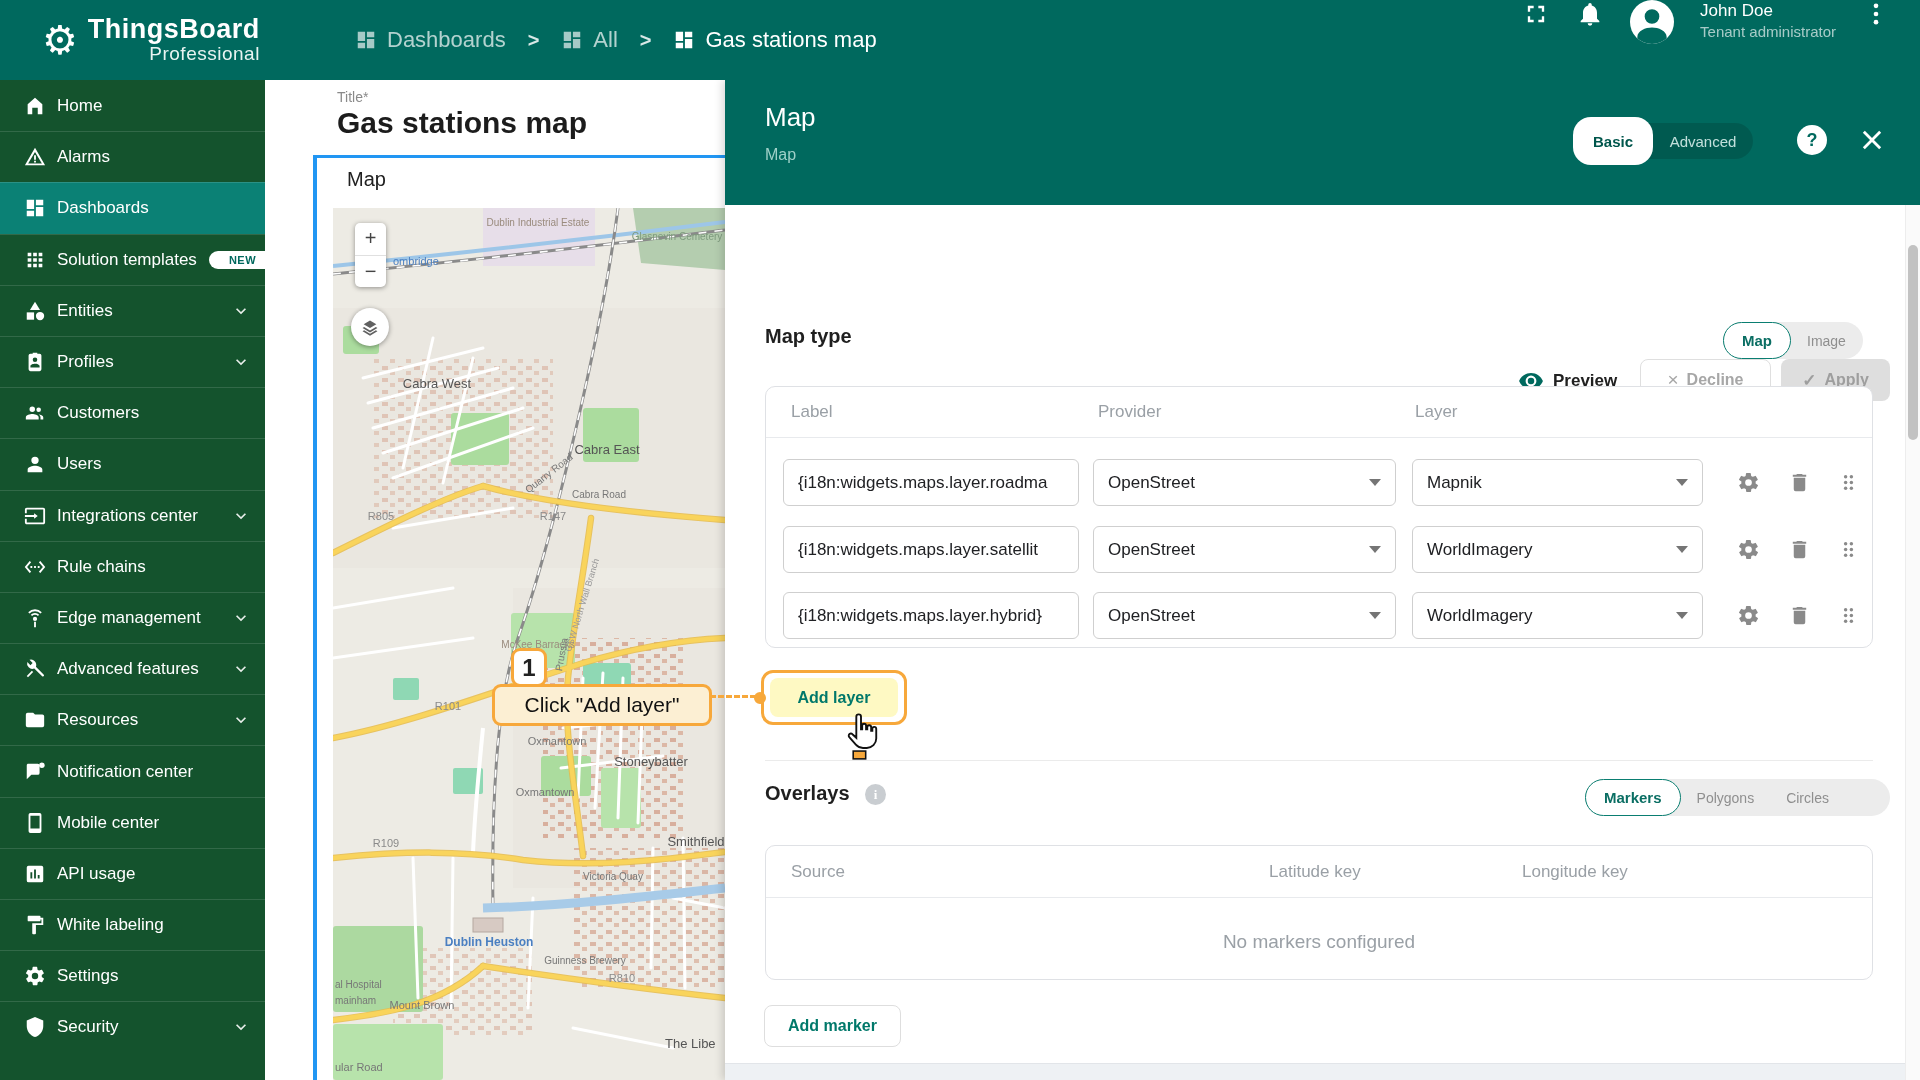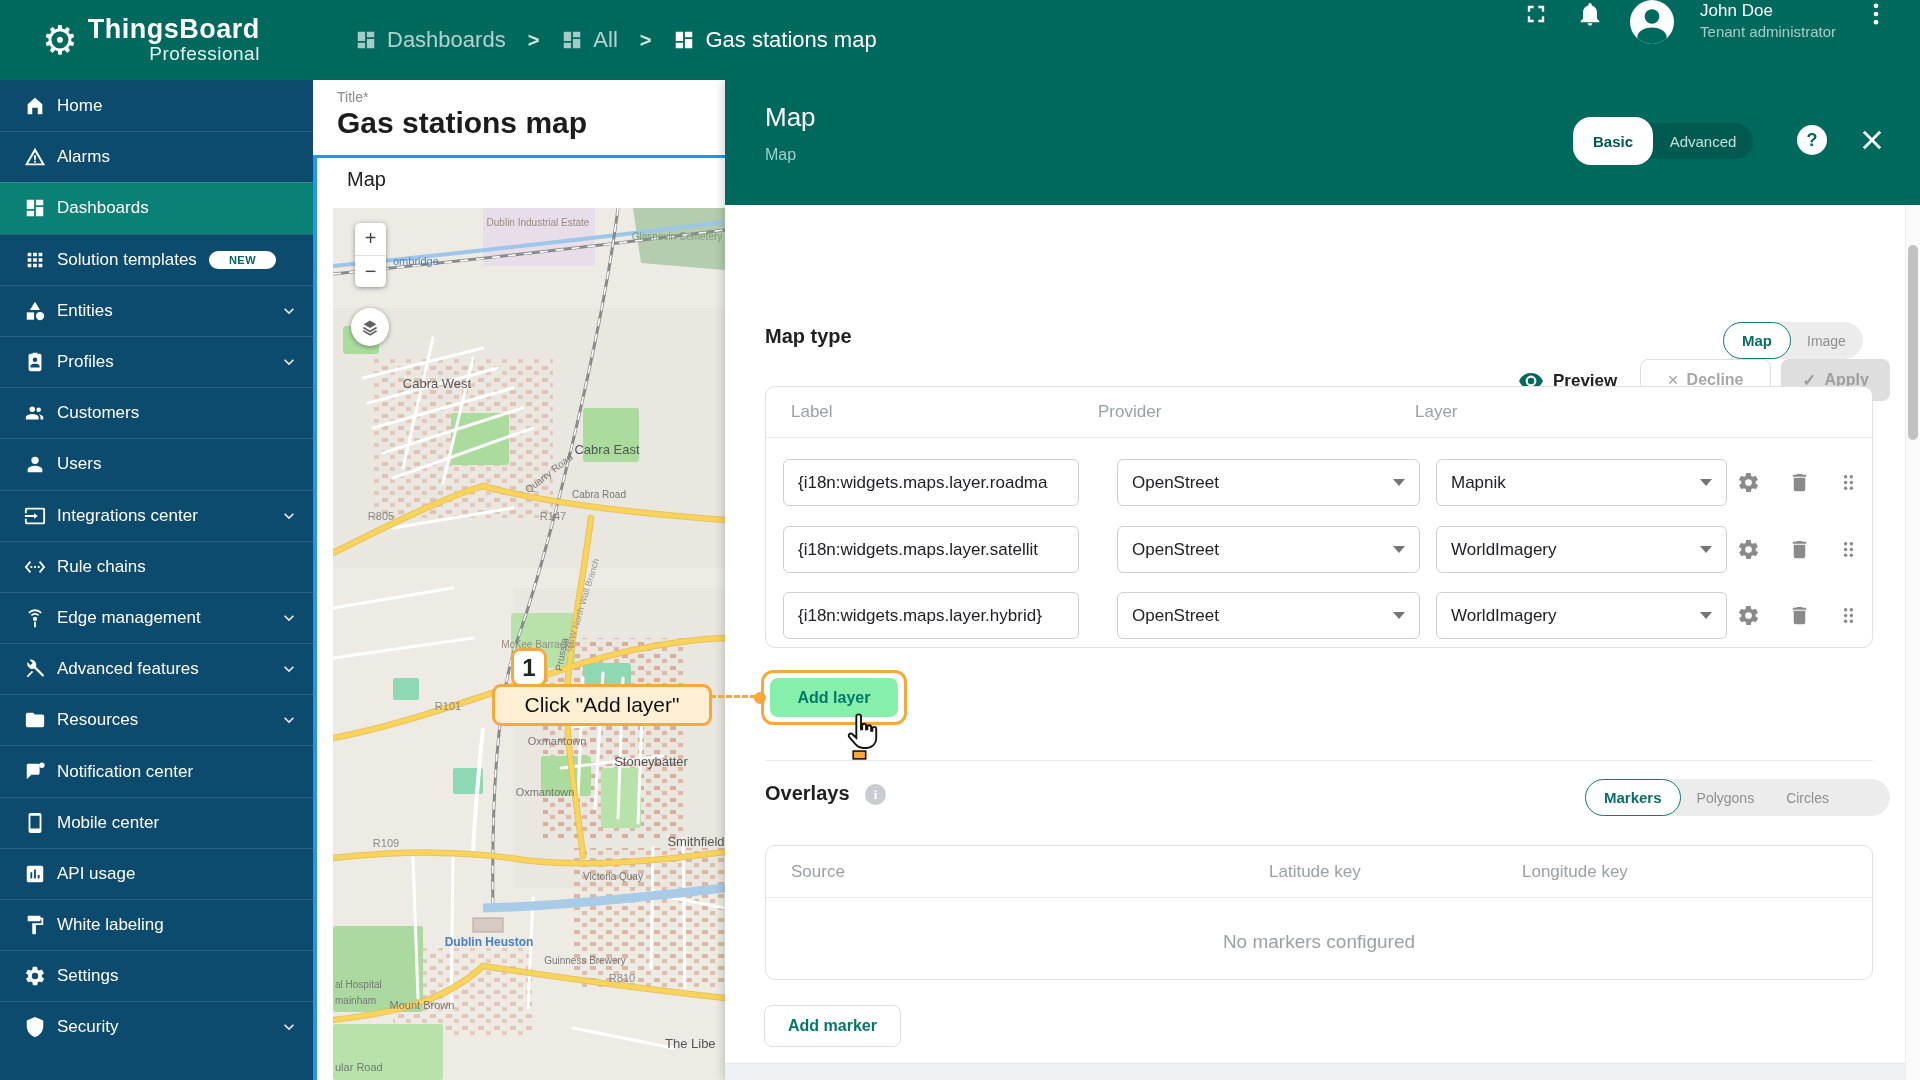--- a/index.html
+++ b/index.html
@@ -22,21 +22,21 @@
   .crumb-sep { color:rgba(255,255,255,.85); font-size:20px; font-weight:bold; padding:0 8px; }
   .h-right { position:absolute; right:30px; top:0; height:80px; display:flex; align-items:flex-start; gap:26px; }
   .hicon { width:28px; height:28px; fill:#fff; cursor:pointer; }
   .avatar { width:44px; height:44px; border-radius:50%; background:#fff; position:relative; overflow:hidden; cursor:pointer; }
   .avatar svg { width:44px; height:44px; fill:#00695E; }
   .user-block { display:flex; flex-direction:column; line-height:1.3; }
   .user-name { font-size:17px; color:#fff; }
   .user-role { font-size:15px; color:rgba(255,255,255,.65); }
 
   
-  .sidebar { position:absolute; left:0; top:80px; width:313px; height:1000px; background:#0c4a6e; z-index:20; }
+  .sidebar { position:absolute; left:0; top:80px; width:265px; height:1000px; background:#14532d; z-index:20; }
   .side-item { height:51.2px; display:flex; align-items:center; padding-left:24px; border-top:1px solid rgba(255,255,255,.13); cursor:pointer; position:relative; color:#fff; }
   .side-item:first-child { border-top:none; }
   .side-item.selected { background:#0B8175; }
   .sicon { width:22px; height:22px; margin-right:11px; flex:none; }
   .sicon svg { width:22px; height:22px; fill:#fff; }
   .slabel { font-size:17px; font-weight:500; white-space:nowrap; }
   .sbadge { margin-left:12px; background:#fff; color:#00695E; font-size:11px; font-weight:bold; padding:3px 20px; border-radius:10px; letter-spacing:.5px; }
   .schev { position:absolute; right:14px; width:20px; height:20px; }
   .schev svg { width:20px; height:20px; fill:rgba(255,255,255,.9); }
 
@@ -80,27 +80,27 @@
   .toggle { position:absolute; height:37px; background:#ECECEC; border-radius:19px; display:flex; align-items:center; }
   .tg-on { height:37px; border:1.5px solid #0A7E71; background:#fff; border-radius:19px; padding:0 18px; display:flex; align-items:center; font-size:15px; font-weight:bold; color:#0A6E63; cursor:pointer; }
   .tg-off { padding:0 16px; font-size:14px; color:#8F8F8F; cursor:pointer; }
 
   .card { position:absolute; left:40px; width:1108px; border:1px solid #DFE1E5; border-radius:10px; background:#fff; }
   .card-cols { position:absolute; top:0; left:0; right:0; height:51px; border-bottom:1px solid #E8EAED; }
   .col-h { position:absolute; top:15px; font-size:17px; color:#9AA0A6; }
 
   .trow { position:absolute; left:0; right:0; height:47px; }
   .fld { position:absolute; top:0; height:47px; border:1px solid #CFCFCF; border-radius:6px; background:#fff; display:flex; align-items:center; padding:0 14px; font-size:17px; color:#202124; white-space:nowrap; overflow:hidden; }
-  .fld.sel { cursor:pointer;margin-left:24px; }
+  .fld.sel { cursor:pointer; }
   .fld .caret { position:absolute; right:14px; width:0; height:0; border-left:6px solid transparent; border-right:6px solid transparent; border-top:7px solid #757575; }
   .rbtn { position:absolute; width:40px; height:40px; top:3px; display:flex; align-items:center; justify-content:center; cursor:pointer; }
   .rbtn svg { width:23px; height:23px; fill:#8a8a8a; }
 
   .add-btn { position:absolute; background:#fff; border:1px solid #DEDEDE; border-radius:8px; color:#00786A; font-size:16px; font-weight:bold; display:flex; align-items:center; justify-content:center; cursor:pointer; }
-  .add-layer { left:45px; top:598px; width:128px; height:39px; border:none; background:#86efac; }
+  .add-layer { left:45px; top:598px; width:128px; height:39px; border:none; background:#fef9c3; }
   .add-marker { left:39px; top:925px; width:137px; height:42px; }
 
   .hdiv { position:absolute; left:40px; width:1108px; height:1px; background:#EBEBEB; }
   .info-i { position:absolute; width:21px; height:21px; border-radius:50%; background:#C9CDD1; color:#fff; font-size:13px; font-weight:bold; font-family:"Liberation Serif",serif; display:flex; align-items:center; justify-content:center; }
   .empty-txt { position:absolute; left:0; right:0; text-align:center; font-size:19px; color:#9AA0A6; }
 
   .bottom-strip { position:absolute; left:0; bottom:0; width:100%; height:17px; background:#EEF1F4; border-top:1px solid #E2E5E9; }
   .scrollbar { position:absolute; right:0; top:125px; width:15px; bottom:0; background:#FAFAFA; border-left:1px solid #EDEDED; }
   .scroll-thumb { position:absolute; left:2px; width:10px; top:40px; height:195px; background:#C2C2C2; border-radius:5px; cursor:pointer; }
 

